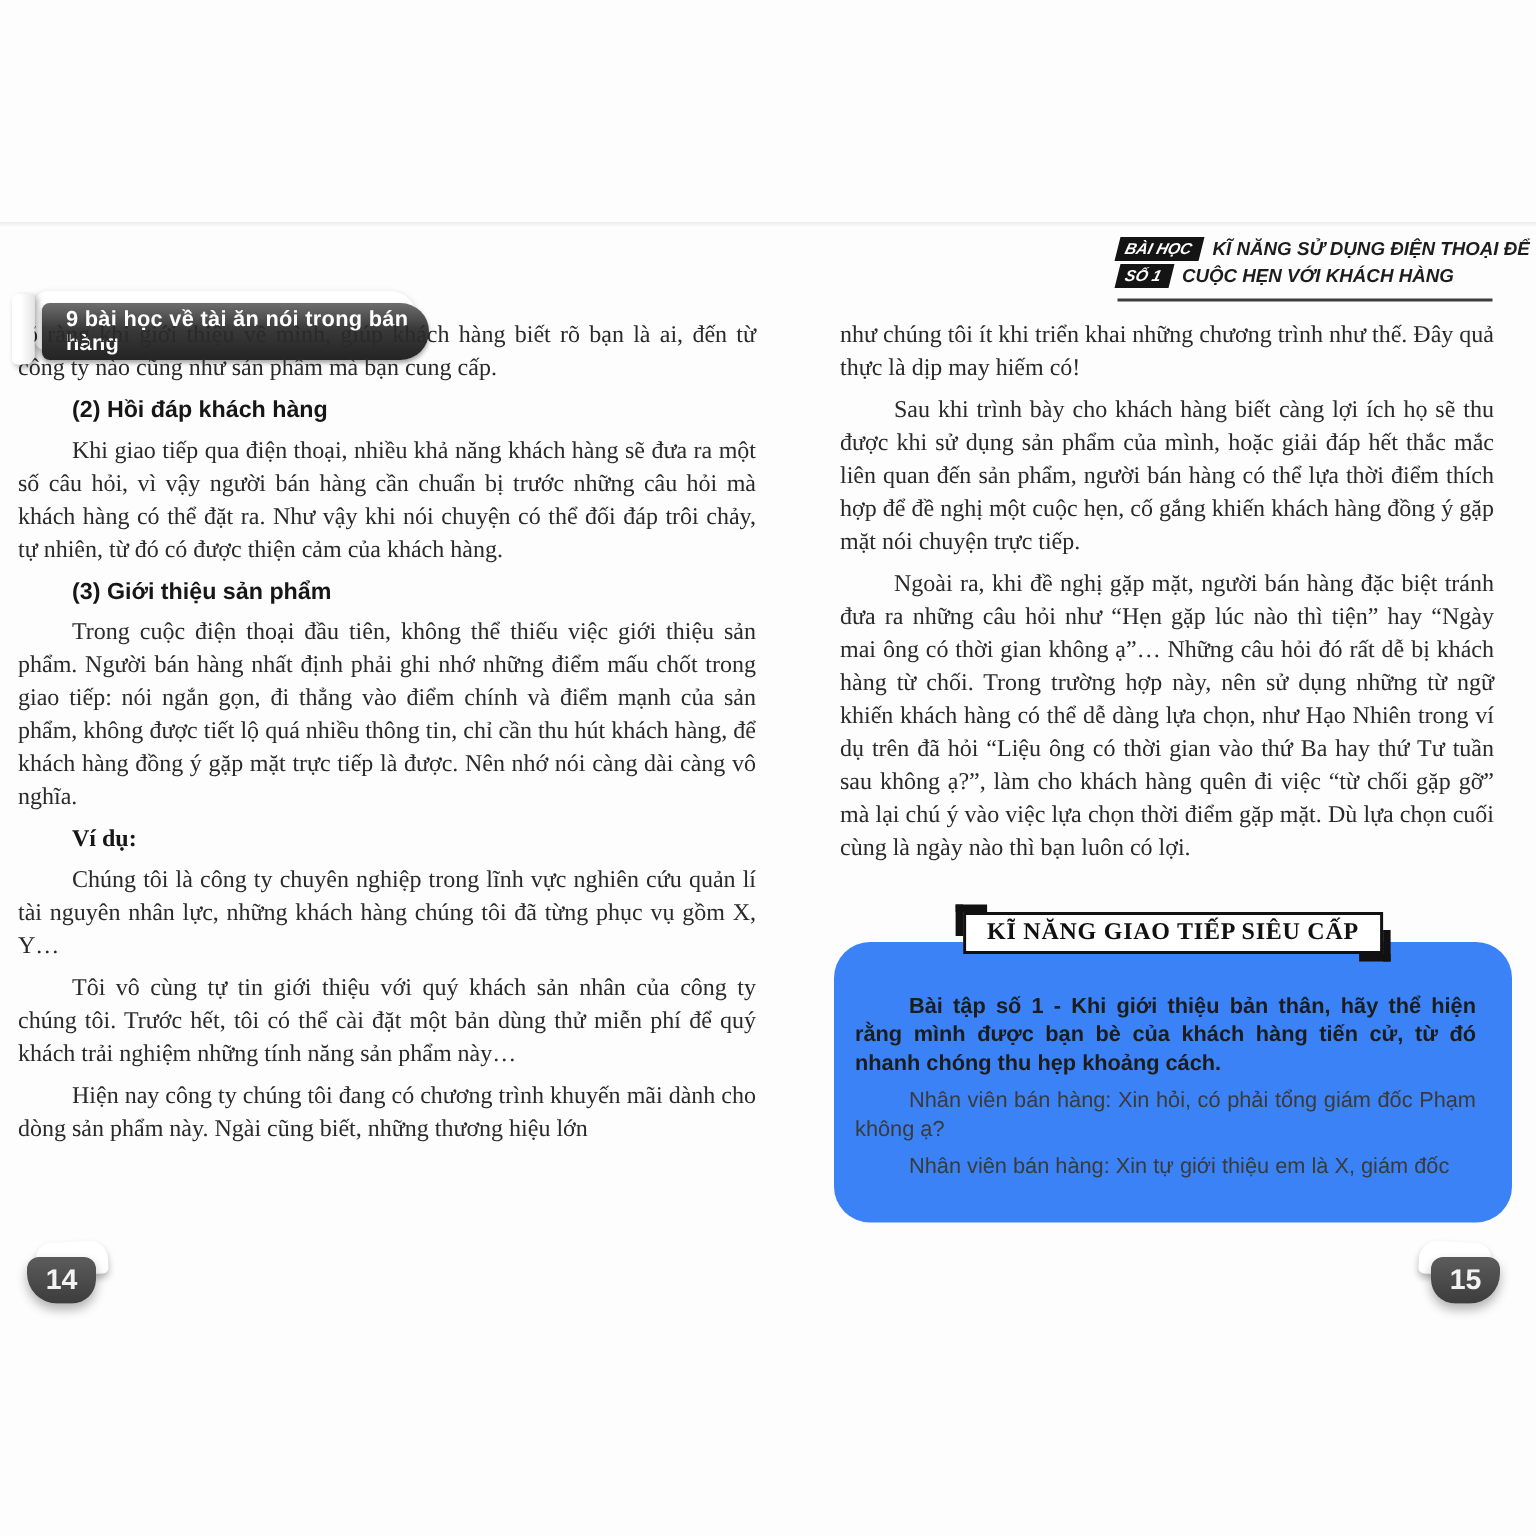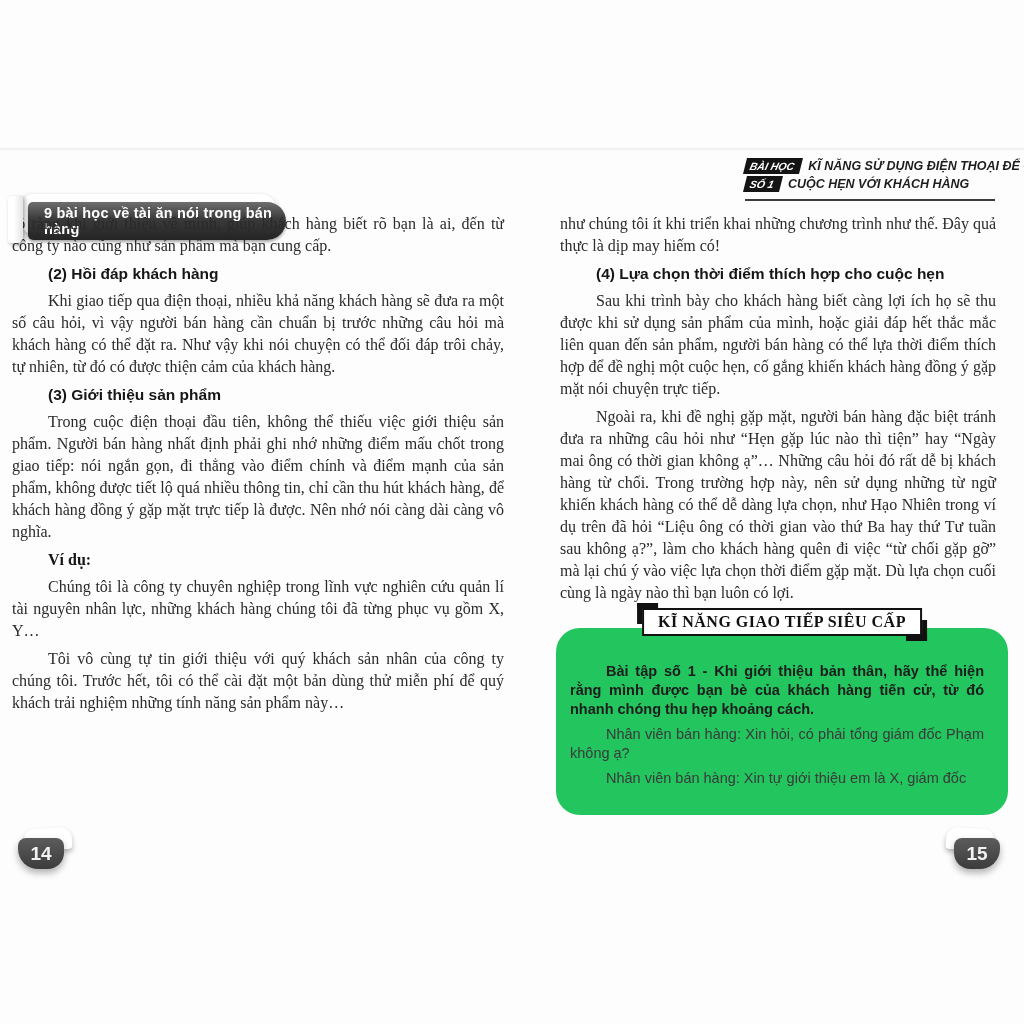--- a/index.html
+++ b/index.html
@@ -39,21 +39,21 @@
   .col-right{left:560px;width:436px;}
   .col p{margin:0 0 6px 0;text-indent:36px;}
   .col p.cont{text-indent:0;}
   .col h3{margin:7px 0 6px 0;font-family:"Liberation Sans",sans-serif;
           font-size:15.5px;line-height:20px;color:#161616;text-indent:36px;font-weight:bold;}
   .col h4{margin:7px 0 6px 0;font-size:16px;line-height:20px;color:#161616;
           text-indent:36px;font-weight:bold;}
 
   
   .skill-box{position:absolute;left:556px;top:628px;width:452px;height:187px;
-             background:#22c55e;border-radius:24px;box-sizing:border-box;
+             background:#3b82f6;border-radius:24px;box-sizing:border-box;
              padding:34px 24px 12px 14px;}
   .skill-title{position:absolute;left:50%;top:-20px;transform:translateX(-50%);
                background:#fff;border:2px solid #111;padding:3px 14px;white-space:nowrap;
                font-family:"Liberation Serif",serif;font-weight:bold;font-size:16px;
                color:#111;letter-spacing:.5px;}
   .skill-title::before{content:"";position:absolute;left:-7px;top:-7px;width:16px;height:16px;
                border-left:5px solid #111;border-top:5px solid #111;}
   .skill-title::after{content:"";position:absolute;right:-7px;bottom:-7px;width:16px;height:16px;
                border-right:5px solid #111;border-bottom:5px solid #111;}
   .skill-box p{margin:0 0 6px 0;font-family:"Liberation Sans",sans-serif;
@@ -93,20 +93,21 @@
 
     <div class="col col-left">
       <p class="cont">rõ ràng khi giới thiệu về mình, giúp khách hàng biết rõ bạn là ai, đến từ công ty nào cũng như sản phẩm mà bạn cung cấp.</p>
       <h3>(2) Hồi đáp khách hàng</h3>
       <p>Khi giao tiếp qua điện thoại, nhiều khả năng khách hàng sẽ đưa ra một số câu hỏi, vì vậy người bán hàng cần chuẩn bị trước những câu hỏi mà khách hàng có thể đặt ra. Như vậy khi nói chuyện có thể đối đáp trôi chảy, tự nhiên, từ đó có được thiện cảm của khách hàng.</p>
       <h3>(3) Giới thiệu sản phẩm</h3>
       <p>Trong cuộc điện thoại đầu tiên, không thể thiếu việc giới thiệu sản phẩm. Người bán hàng nhất định phải ghi nhớ những điểm mấu chốt trong giao tiếp: nói ngắn gọn, đi thẳng vào điểm chính và điểm mạnh của sản phẩm, không được tiết lộ quá nhiều thông tin, chỉ cần thu hút khách hàng, để khách hàng đồng ý gặp mặt trực tiếp là được. Nên nhớ nói càng dài càng vô nghĩa.</p>
       <h4>Ví dụ:</h4>
       <p>Chúng tôi là công ty chuyên nghiệp trong lĩnh vực nghiên cứu quản lí tài nguyên nhân lực, những khách hàng chúng tôi đã từng phục vụ gồm X, Y…</p>
       <p>Tôi vô cùng tự tin giới thiệu với quý khách sản nhân của công ty chúng tôi. Trước hết, tôi có thể cài đặt một bản dùng thử miễn phí để quý khách trải nghiệm những tính năng sản phẩm này…</p>
+      <p>Hiện nay công ty chúng tôi đang có chương trình khuyến mãi dành cho dòng sản phẩm này. Ngài cũng biết, những thương hiệu lớn</p>
     </div>
 
     <div class="pagenum pn-left">
       <div class="pn-flap"></div>
       <div class="pn-box">14</div>
     </div>
   </div>
 
   <div>
     <div class="rp-header">
@@ -116,21 +117,20 @@
       </div>
       <div class="rp-row">
         <span class="hb"><span class="hb-inner">SỐ 1</span></span>
         <span class="rp-title">CUỘC HẸN VỚI KHÁCH HÀNG</span>
       </div>
     </div>
     <div class="rp-rule"></div>
 
     <div class="col col-right">
       <p class="cont">như chúng tôi ít khi triển khai những chương trình như thế. Đây quả thực là dịp may hiếm có!</p>
-      <h3>(4) Lựa chọn thời điểm thích hợp cho cuộc hẹn</h3>
       <p>Sau khi trình bày cho khách hàng biết càng lợi ích họ sẽ thu được khi sử dụng sản phẩm của mình, hoặc giải đáp hết thắc mắc liên quan đến sản phẩm, người bán hàng có thể lựa thời điểm thích hợp để đề nghị một cuộc hẹn, cố gắng khiến khách hàng đồng ý gặp mặt nói chuyện trực tiếp.</p>
       <p>Ngoài ra, khi đề nghị gặp mặt, người bán hàng đặc biệt tránh đưa ra những câu hỏi như “Hẹn gặp lúc nào thì tiện” hay “Ngày mai ông có thời gian không ạ”… Những câu hỏi đó rất dễ bị khách hàng từ chối. Trong trường hợp này, nên sử dụng những từ ngữ khiến khách hàng có thể dễ dàng lựa chọn, như Hạo Nhiên trong ví dụ trên đã hỏi “Liệu ông có thời gian vào thứ Ba hay thứ Tư tuần sau không ạ?”, làm cho khách hàng quên đi việc “từ chối gặp gỡ” mà lại chú ý vào việc lựa chọn thời điểm gặp mặt. Dù lựa chọn cuối cùng là ngày nào thì bạn luôn có lợi.</p>
     </div>
 
     <div class="skill-box">
       <div class="skill-title">KĨ NĂNG GIAO TIẾP SIÊU CẤP</div>
       <p class="lead">Bài tập số 1 - Khi giới thiệu bản thân, hãy thể hiện rằng mình được bạn bè của khách hàng tiến cử, từ đó nhanh chóng thu hẹp khoảng cách.</p>
       <p>Nhân viên bán hàng: Xin hỏi, có phải tổng giám đốc Phạm không ạ?</p>
       <p>Nhân viên bán hàng: Xin tự giới thiệu em là X, giám đốc</p>
     </div>

